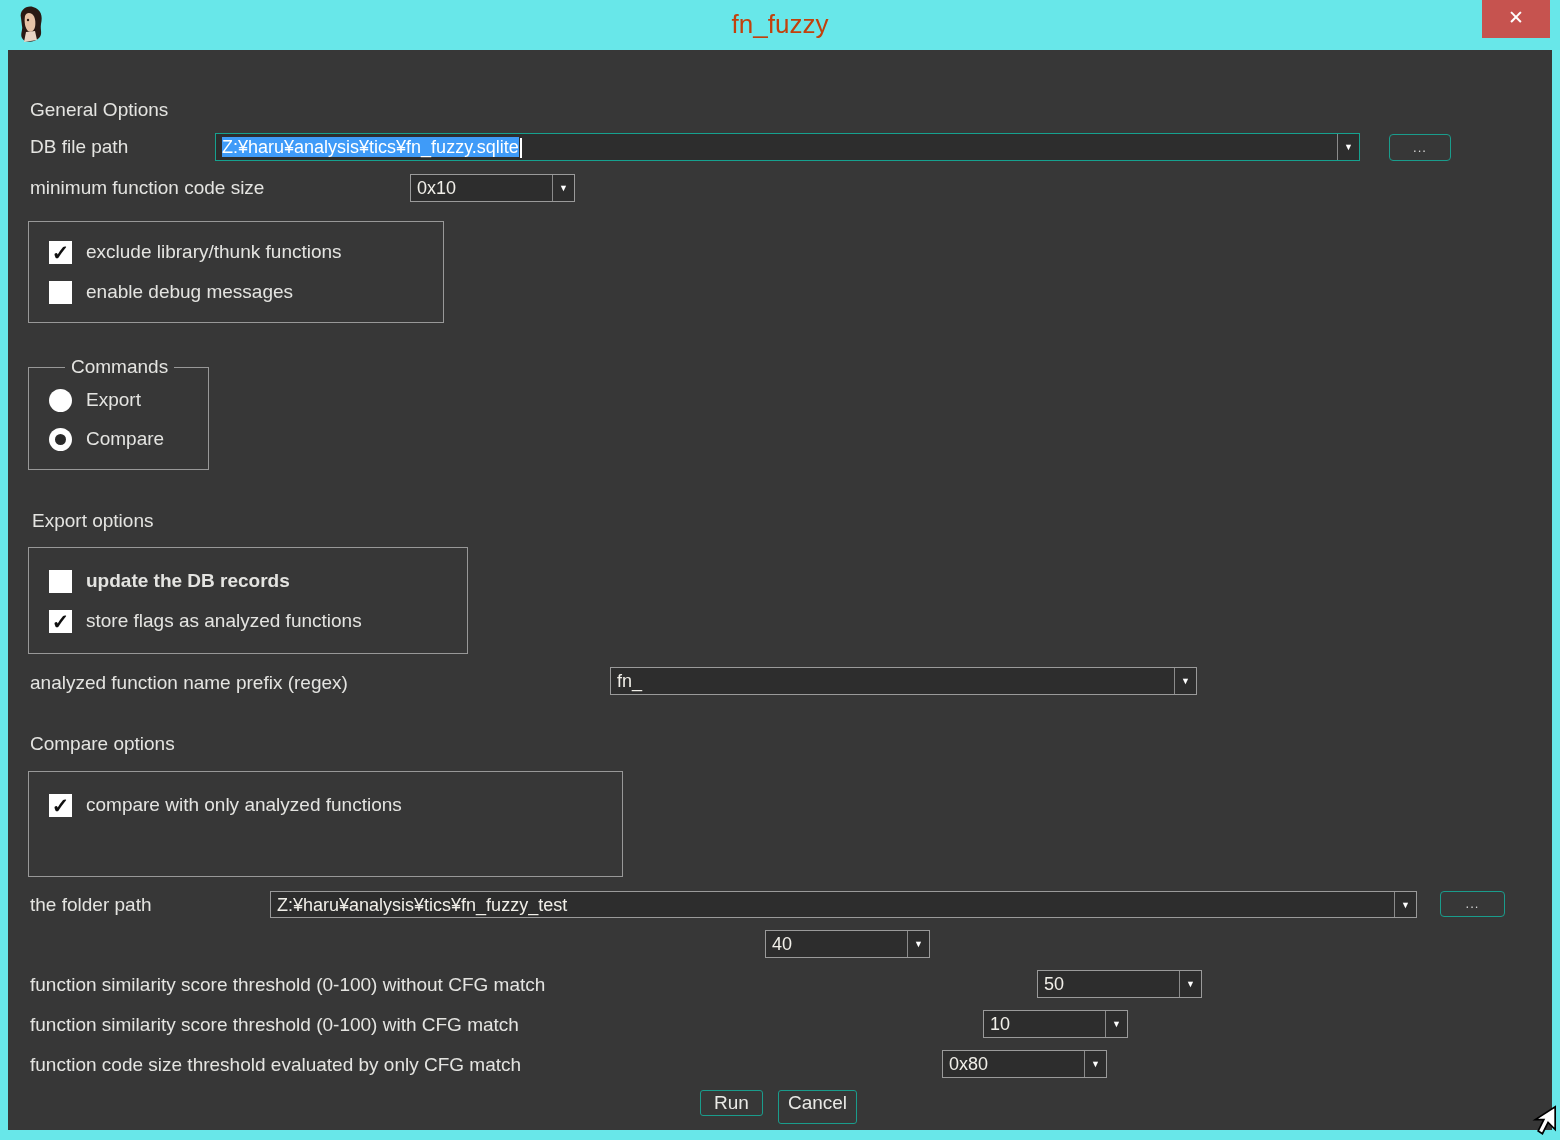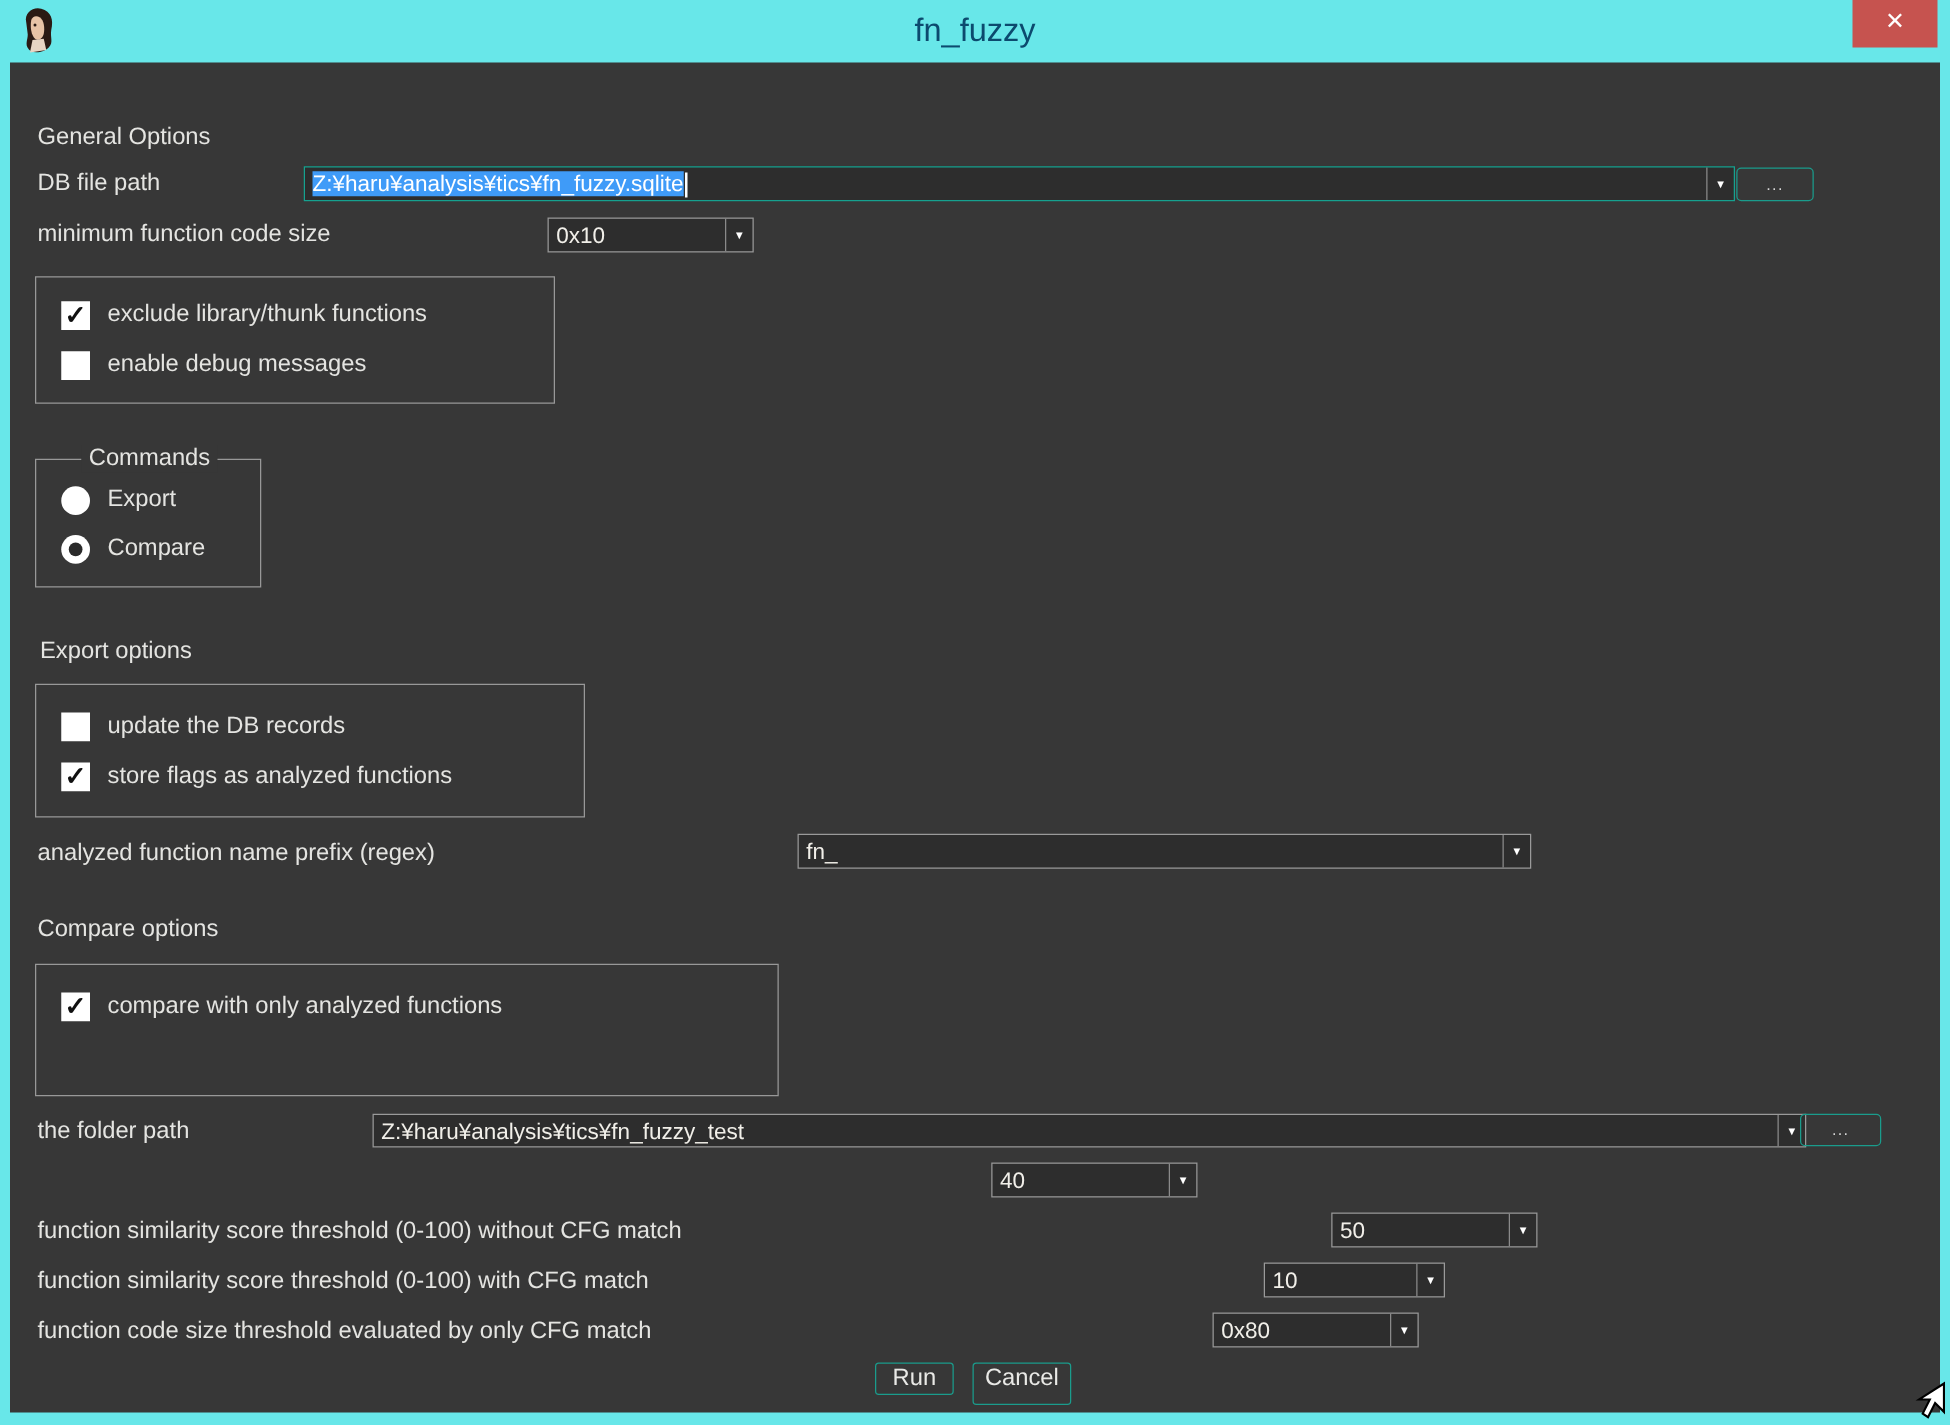--- a/index.html
+++ b/index.html
@@ -2,33 +2,33 @@
 <html><head>
 <meta charset="utf-8">
 <style>
   * { margin:0; padding:0; box-sizing:border-box; }
   body { width:1560px; height:1140px; font-family:"Liberation Sans", sans-serif; }
   .screen { position:relative; width:1560px; height:1140px; background:#68e7e9; overflow:hidden; }
 
   
   .titlebar { position:absolute; left:0; top:0; width:1560px; height:50px; background:#68e7e9; }
   .title { position:absolute; left:0; top:0; width:100%; height:50px; line-height:48px;
-           text-align:center; font-size:26px; color:#0c4a6e; }
+           text-align:center; font-size:26px; color:#c2410c; }
   .app-icon { position:absolute; left:13px; top:4px; width:34px; height:42px; }
   .close-btn { position:absolute; left:1482px; top:0; width:68px; height:38px; background:#c6534f;
                color:#ffffff; font-size:19px; text-align:center; line-height:36px; cursor:default; }
 
   
   .content { position:absolute; left:8px; top:50px; width:1544px; height:1080px; background:#373737; }
 
   .lbl { position:absolute; color:#e4e4e1; font-size:19px; white-space:nowrap; }
 
   
   .combo { position:absolute; height:28px; background:#2d2d2d; border:1px solid #9a9a9a;
-           display:flex; align-items:stretch;margin-left:28px; }
+           display:flex; align-items:stretch; }
   .combo.focus { border-color:#16a18f; }
   .combo-value { flex:1; color:#f1efe9; font-size:18px; line-height:26px; padding-left:6px;
                  overflow:hidden; white-space:nowrap; }
   .combo-arrow { width:22px; border-left:1px solid #8a8a8a; display:flex; align-items:center;
                  justify-content:center; color:#ffffff; font-size:9px; }
   .sel { background:#3f9bf8; color:#ffffff; }
   .caret { display:inline-block; width:2px; height:20px; background:#ffffff; vertical-align:middle; margin-left:1px; }
 
   
   .btn { position:absolute; background:transparent; border:1px solid #1a9c8c; border-radius:3px;
@@ -116,21 +116,21 @@
         <span class="radio-label">Export</span>
       </div>
       <div class="radio-row" style="left:20px; top:59px;">
         <span class="radio selected"></span>
         <span class="radio-label">Compare</span>
       </div>
     </div>
 
     <div class="lbl" style="left:24px; top:460px;">Export options</div>
     <div class="groupbox" style="left:20px; top:497px; width:440px; height:107px;">
-      <div class="cb-row" style="left:20px; top:21px;">
+      <div class="cb-row" style="left:20px; top:21px;font-weight:bold;">
         <span class="checkbox"></span>
         <span class="cb-label">update the DB records</span>
       </div>
       <div class="cb-row" style="left:20px; top:61px;">
         <span class="checkbox checked">
             <span class="check">✓</span>
           </span>
         <span class="cb-label">store flags as analyzed functions</span>
       </div>
     </div>

